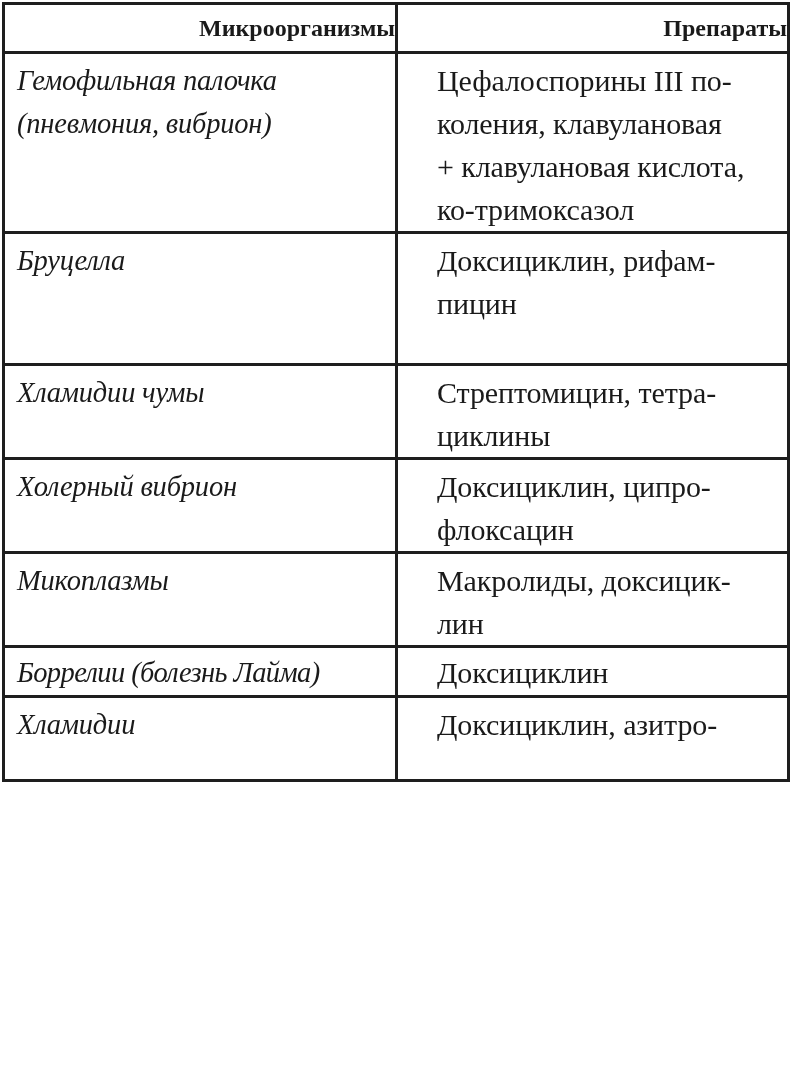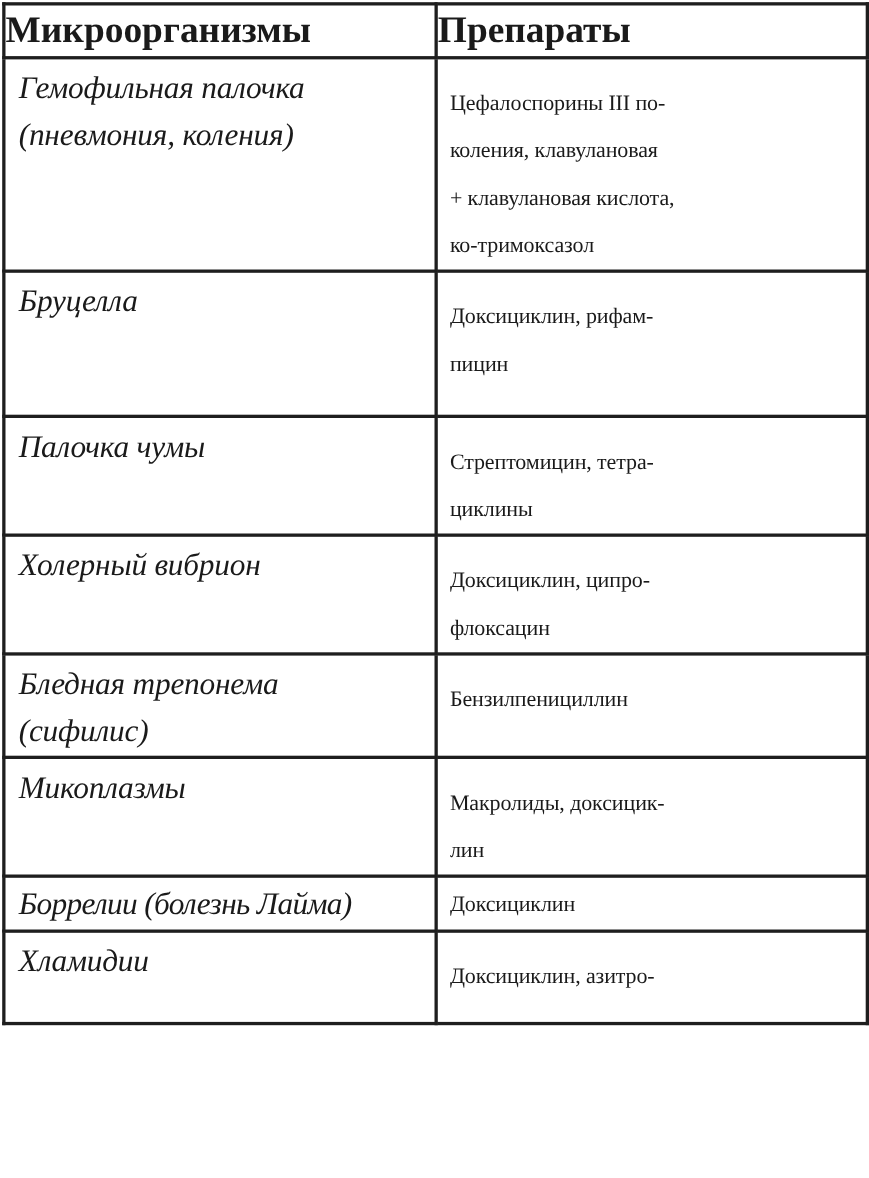--- a/index.html
+++ b/index.html
@@ -24,40 +24,41 @@
       table-layout: fixed;
     }
     .tbl td, .tbl th {
       border: 3px solid #1e1e1e;
       vertical-align: top;
       padding: 0;
       overflow: hidden;
     }
     .tbl th {
       font-weight: bold;
-      font-size: 34px;
-      text-align: left;
+      font-size: 24px;
+      text-align: right;
       vertical-align: middle;
       height: 46px;
       line-height: 46px;
     }
     .tbl col.c1 { width: 393px; }
     .tbl col.c2 { width: 392px; }
     .cell-org {
       font-style: italic;
       font-size: 28.5px;
       line-height: 43px;
       padding: 5px 8px 0 12px;
       letter-spacing: -0.2px;
     }
     .cell-drug {
-      font-size: 20px;
+      font-size: 30px;
       line-height: 43px;
-      padding: 19px 6px 0 11px;
+      padding: 5px 6px 0 11px;
       letter-spacing: -0.1px;
+      margin-left: 28px;
     }
     .line { display: block; white-space: nowrap; }
   </style>
 </head>
 <body>
 
 <table class="tbl">
   <colgroup>
       <col class="c1">
       <col class="c2">
@@ -66,21 +67,21 @@
     <tr>
       <th>Микроорганизмы</th>
       <th>Препараты</th>
     </tr>
   </thead>
   <tbody>
     <tr style="height:170px">
       <td>
           <div class="cell-org">
         <span class="line">Гемофильная палочка</span>
-        <span class="line">(пневмония, коления)</span>
+        <span class="line">(пневмония, вибрион)</span>
       </div>
         </td>
       <td>
           <div class="cell-drug">
         <span class="line">Цефалоспорины III по-</span>
         <span class="line">коления, клавулановая</span>
         <span class="line">+ клавулановая кислота,</span>
         <span class="line">ко-тримоксазол</span>
       </div>
         </td>
@@ -94,53 +95,40 @@
       <td>
           <div class="cell-drug">
         <span class="line">Доксициклин, рифам-</span>
         <span class="line">пицин</span>
       </div>
         </td>
     </tr>
     <tr style="height:90px">
       <td>
           <div class="cell-org">
-        <span class="line">Палочка чумы</span>
+        <span class="line">Хламидии чумы</span>
       </div>
         </td>
       <td>
           <div class="cell-drug">
         <span class="line">Стрептомицин, тетра-</span>
         <span class="line">циклины</span>
       </div>
         </td>
     </tr>
     <tr style="height:90px">
       <td>
           <div class="cell-org">
         <span class="line">Холерный вибрион</span>
       </div>
         </td>
       <td>
           <div class="cell-drug">
         <span class="line">Доксициклин, ципро-</span>
         <span class="line">флоксацин</span>
-      </div>
-        </td>
-    </tr>
-    <tr style="height:86px">
-      <td>
-          <div class="cell-org">
-        <span class="line">Бледная трепонема</span>
-        <span class="line">(сифилис)</span>
-      </div>
-        </td>
-      <td>
-          <div class="cell-drug">
-        <span class="line">Бензилпенициллин</span>
       </div>
         </td>
     </tr>
     <tr style="height:90px">
       <td>
           <div class="cell-org">
         <span class="line">Микоплазмы</span>
       </div>
         </td>
       <td>

